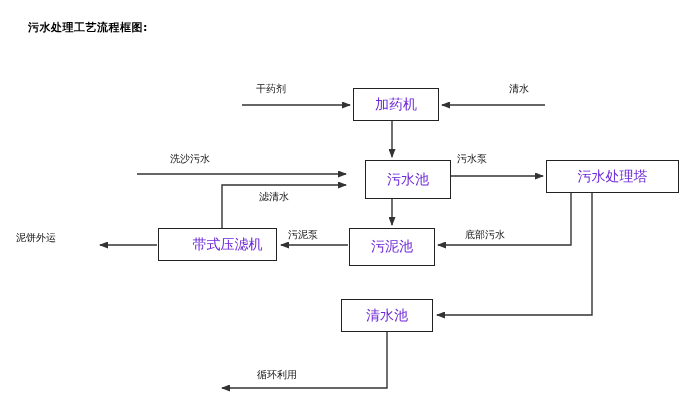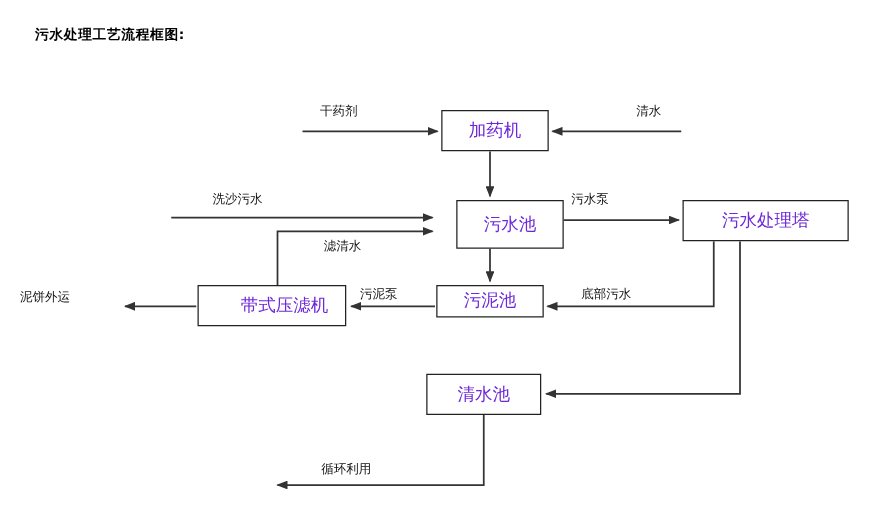--- a/index.html
+++ b/index.html
@@ -104,21 +104,21 @@
   </div>
   <div class="node" style="left:341px; top:160px; width:86px; height:39px;margin-left:24px;">
     <span>污水池</span>
   </div>
   <div class="node" style="left:546px; top:160px; width:133px; height:33px;">
     <span>污水处理塔</span>
   </div>
   <div class="node" style="left:158px; top:228px; width:119px; height:33px;padding-left:20px;">
     <span>带式压滤机</span>
   </div>
-  <div class="node" style="left:349px; top:228px; width:86px; height:26px;">
+  <div class="node" style="left:349px; top:228px; width:86px; height:38px;">
     <span>污泥池</span>
   </div>
   <div class="node" style="left:341px; top:299px; width:92px; height:33px;">
     <span>清水池</span>
   </div>
 
   <div class="edge-label" style="left:256px; top:82px;">干药剂</div>
   <div class="edge-label" style="left:477px; top:82px;margin-left:32px;">清水</div>
   <div class="edge-label" style="left:170px; top:152px;">洗沙污水</div>
   <div class="edge-label" style="left:259px; top:190px;">滤清水</div>

